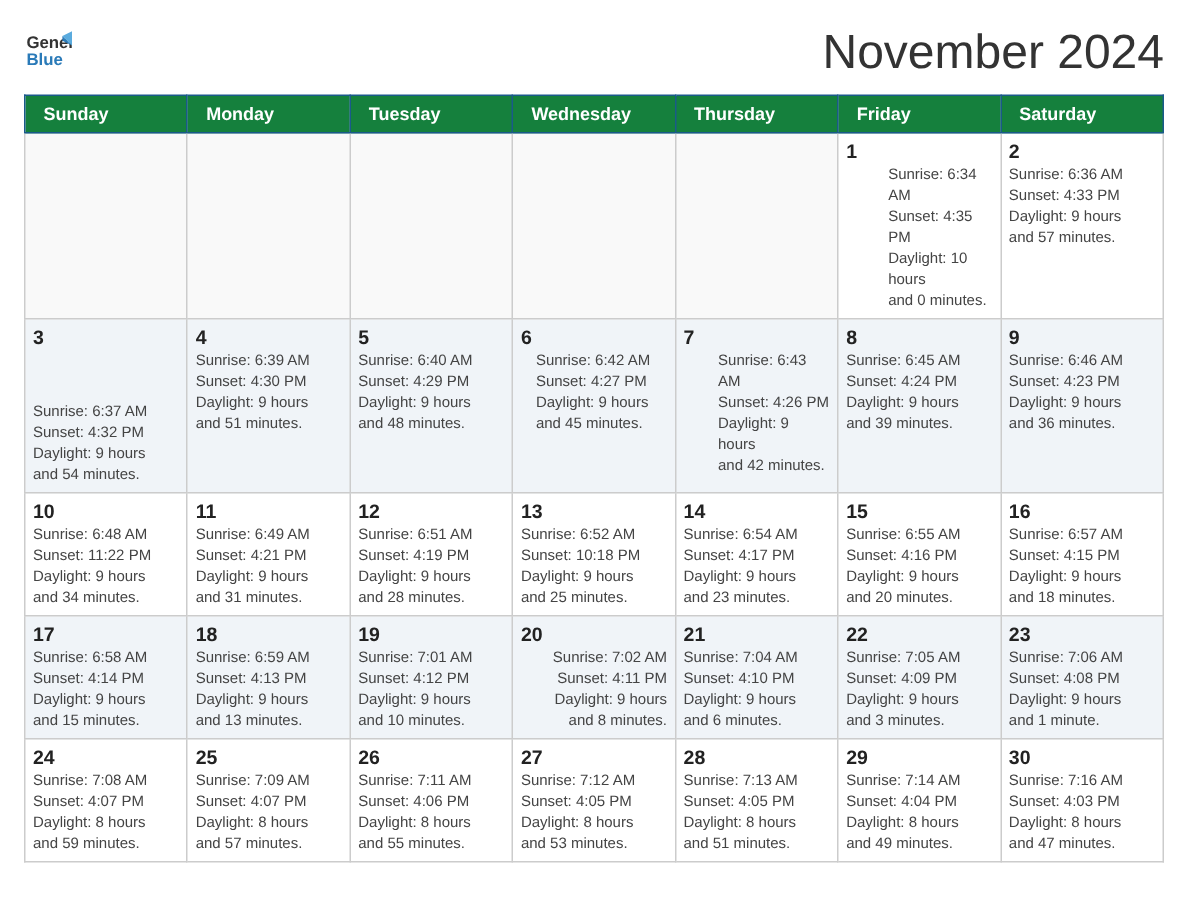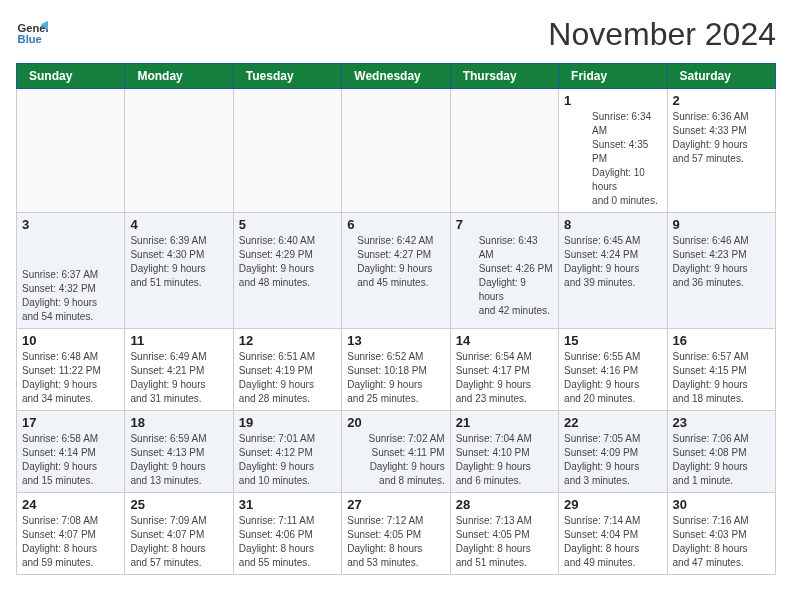--- a/index.html
+++ b/index.html
@@ -296,21 +296,21 @@
 and 59 minutes.</div>
           </td>
           <td>
             <div class="day-num">25</div>
             <div class="day-info" style="white-space: pre-line;">Sunrise: 7:09 AM
 Sunset: 4:07 PM
 Daylight: 8 hours
 and 57 minutes.</div>
           </td>
           <td>
-            <div class="day-num">31</div>
+            <div class="day-num">26</div>
             <div class="day-info" style="white-space: pre-line;">Sunrise: 7:11 AM
 Sunset: 4:06 PM
 Daylight: 8 hours
 and 55 minutes.</div>
           </td>
           <td>
             <div class="day-num">27</div>
             <div class="day-info" style="white-space: pre-line;">Sunrise: 7:12 AM
 Sunset: 4:05 PM
 Daylight: 8 hours

